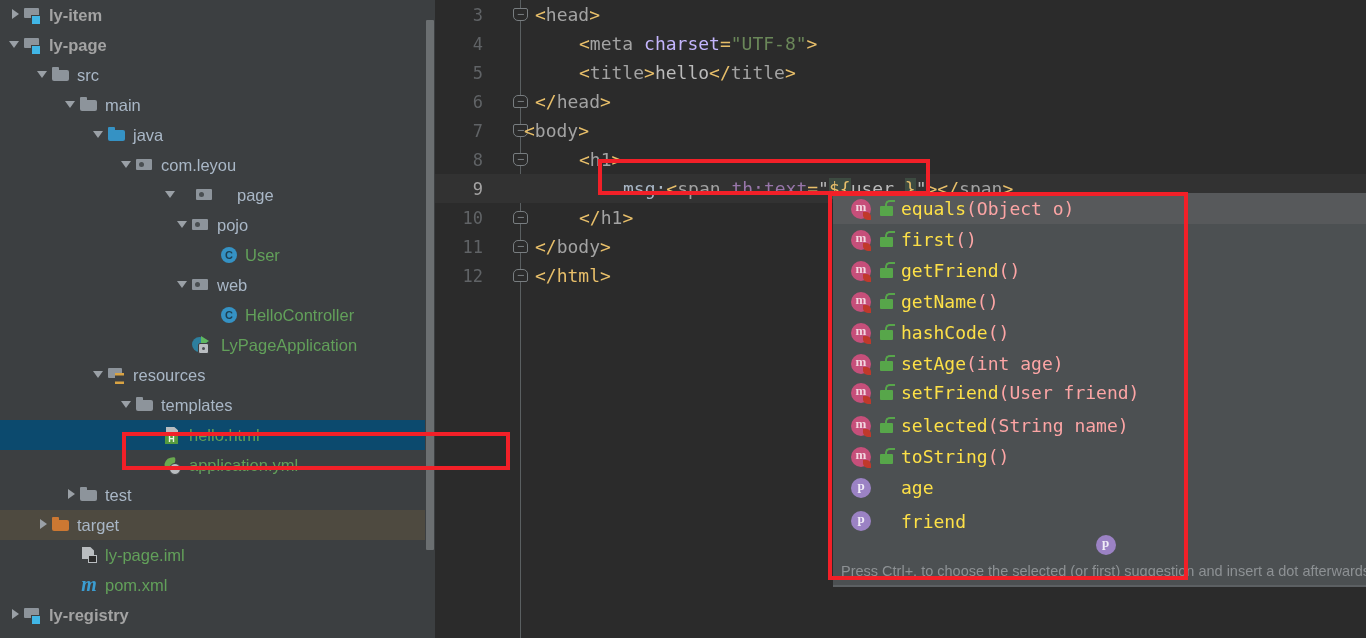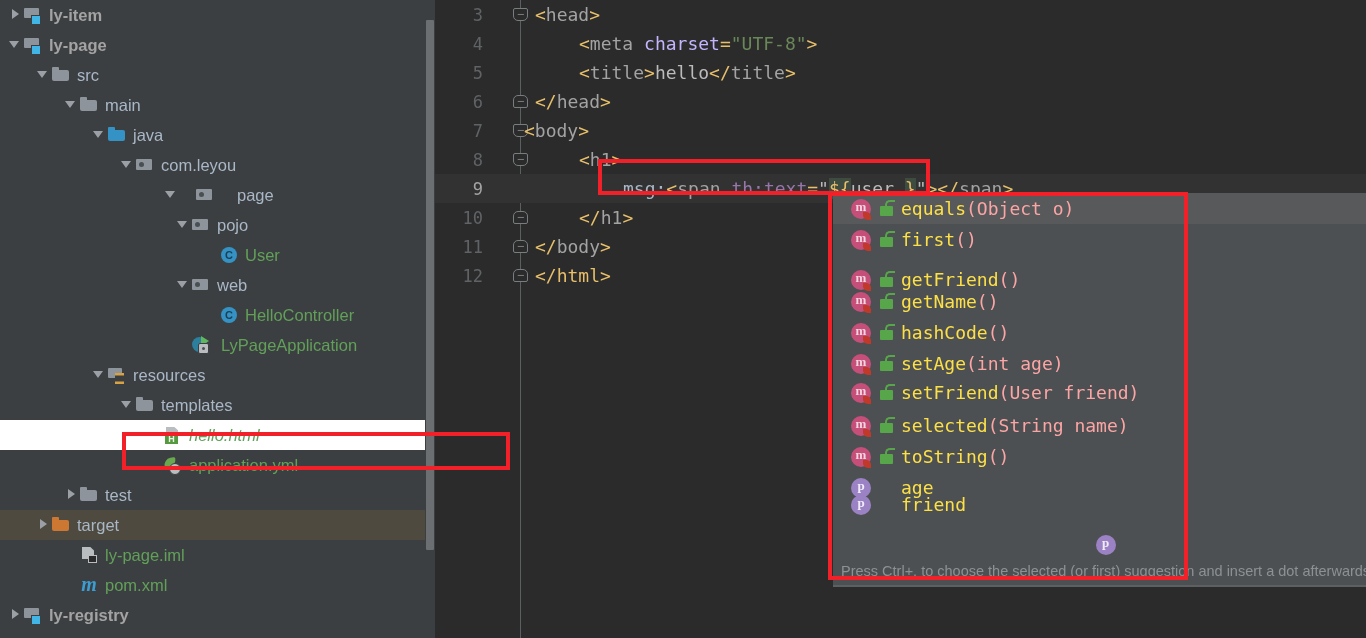--- a/index.html
+++ b/index.html
@@ -17,21 +17,21 @@
     width: 435px; height: 638px;
     background: #3c3f41;
     overflow: hidden;
   }
   .tree-row {
     position: absolute; left: 0; width: 435px; height: 30px;
     display: flex; align-items: center;
     font-size: 16.5px; color: #a9b7c6;
     white-space: nowrap;
   }
-  .tree-row.sel { background: #ffffff; font-style: italic; }
+  .tree-row.sel { background: #0c4a6e; }
   .tree-row.tgt { background: #4e4a40; }
   .arrow {
     width: 16px; height: 16px; position: relative; flex: 0 0 16px;
   }
   .arrow.closed::before {
     content: ""; position: absolute; left: 4px; top: 2px;
     border-left: 7px solid #9aa0a6;
     border-top: 5.5px solid transparent;
     border-bottom: 5.5px solid transparent;
   }
@@ -452,29 +452,29 @@
         <div class="code-row" style="top: 203px;"><span class="gutter-num">10</span><span class="fold end"><i class="mk">−</i></span><span class="code-txt" style="left: 144px;"><span class="t-tag">&lt;/</span><span class="t-tagn">h1</span><span class="t-tag">&gt;</span></span></div>
         <div class="code-row" style="top: 232px;"><span class="gutter-num">11</span><span class="fold end"><i class="mk">−</i></span><span class="code-txt" style="left: 100px;"><span class="t-tag">&lt;/</span><span class="t-tagn">body</span><span class="t-tag">&gt;</span></span></div>
         <div class="code-row" style="top: 261px;"><span class="gutter-num">12</span><span class="fold end"><i class="mk">−</i></span><span class="code-txt" style="left: 100px;"><span class="t-br">&lt;/</span><span class="t-br">html</span><span class="t-br">&gt;</span></span></div>
       </div>
   </div>
 
   <div id="popup">
     <div id="pp-body">
         <div class="pp-row sel" style="top: 0px;"><span class="pp-icon m"><i class="tail"></i></span><span class="pp-lock"></span><span class="pp-name">equals</span><span class="pp-sig">(Object o)</span></div>
         <div class="pp-row" style="top: 31px;"><span class="pp-icon m"><i class="tail"></i></span><span class="pp-lock"></span><span class="pp-name">first</span><span class="pp-sig">()</span></div>
-        <div class="pp-row" style="top: 62px; margin-top: 9px;"><span class="pp-icon m"><i class="tail"></i></span><span class="pp-lock"></span><span class="pp-name">getFriend</span><span class="pp-sig">()</span></div>
+        <div class="pp-row" style="top: 62px;"><span class="pp-icon m"><i class="tail"></i></span><span class="pp-lock"></span><span class="pp-name">getFriend</span><span class="pp-sig">()</span></div>
         <div class="pp-row" style="top: 93px;"><span class="pp-icon m"><i class="tail"></i></span><span class="pp-lock"></span><span class="pp-name">getName</span><span class="pp-sig">()</span></div>
         <div class="pp-row" style="top: 124px;"><span class="pp-icon m"><i class="tail"></i></span><span class="pp-lock"></span><span class="pp-name">hashCode</span><span class="pp-sig">()</span></div>
         <div class="pp-row" style="top: 155px;"><span class="pp-icon m"><i class="tail"></i></span><span class="pp-lock"></span><span class="pp-name">setAge</span><span class="pp-sig">(int age)</span></div>
         <div class="pp-row" style="top: 184px;"><span class="pp-icon m"><i class="tail"></i></span><span class="pp-lock"></span><span class="pp-name">setFriend</span><span class="pp-sig">(User friend)</span></div>
         <div class="pp-row" style="top: 217px;"><span class="pp-icon m"><i class="tail"></i></span><span class="pp-lock"></span><span class="pp-name">selected</span><span class="pp-sig">(String name)</span></div>
         <div class="pp-row" style="top: 248px; text-align: center;"><span class="pp-icon m"><i class="tail"></i></span><span class="pp-lock"></span><span class="pp-name">toString</span><span class="pp-sig">()</span></div>
         <div class="pp-row" style="top: 279px;"><span class="pp-icon p"></span><span class="pp-lock" style="visibility: hidden;"></span><span class="pp-name">age</span></div>
-        <div class="pp-row" style="top: 296px;"><span class="pp-icon p"></span><span class="pp-lock" style="visibility: hidden;"></span><span class="pp-name">friend</span></div>
+        <div class="pp-row" style="top: 308px; align-items: flex-end;"><span class="pp-icon p"></span><span class="pp-lock" style="visibility: hidden;"></span><span class="pp-name">friend</span></div>
         <div class="pp-row" style="top: 341px; flex-direction: column;"><span class="pp-icon p"></span><span class="pp-lock" style="visibility: hidden;"></span><span class="pp-name">name</span></div>
       </div>
   </div>
   <div id="pp-hint">
     <span>Press Ctrl+. to choose the selected (or first) suggestion and insert a dot afterwards</span>
 
   </div>
   <div id="pp-bottom-edge"></div>
 
   <div class="anno" id="anno-code"></div>

